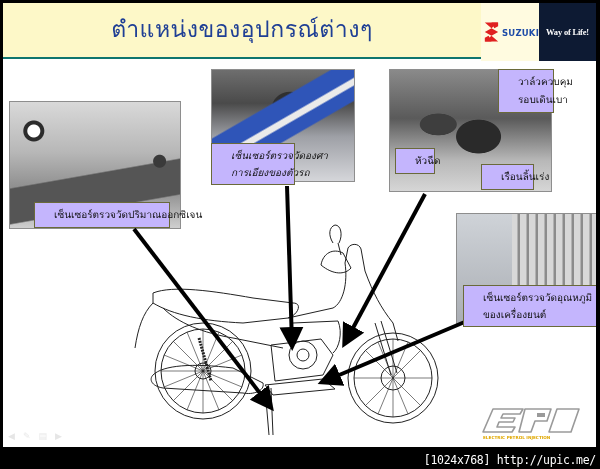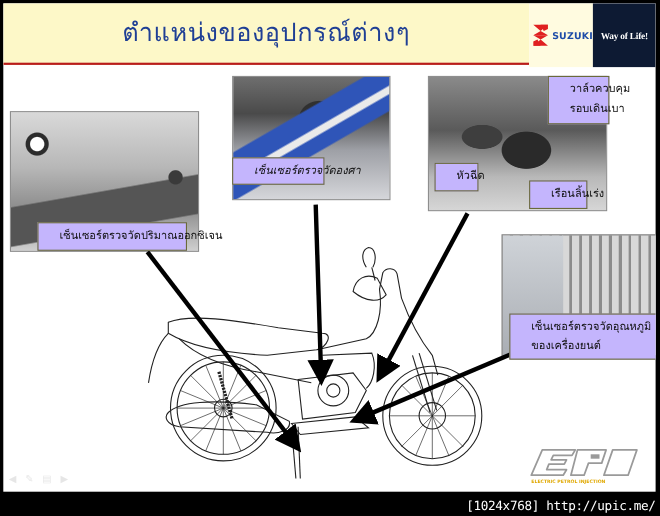--- a/index.html
+++ b/index.html
@@ -6,21 +6,21 @@
   html, body { width: 600px; height: 469px; overflow: hidden; background: #000; }
   body { position: relative; font-family: "DejaVu Sans", sans-serif; }
 
   .slide {
     position: absolute; left: 3px; top: 3px; width: 593px; height: 444px;
     background: #ffffff; overflow: hidden;
   }
   .header-band {
     position: absolute; left: 0; top: 0; width: 478px; height: 56px;
     background: #fdf8c8;
-    border-bottom: 2px solid #b91c1c;
+    border-bottom: 2px solid #0f766e;
   }
   .title {
     position: absolute; left: 0; top: 8px; width: 478px; text-align: center;
     font-family: "DejaVu Serif", serif; font-size: 23px; color: #1f3f95;
     letter-spacing: 0.5px;
   }
   .logo-box {
     position: absolute; left: 478px; top: 0; width: 58px; height: 58px;
     background: #fffbe0;
     display: flex; flex-direction: row; align-items: center; justify-content: center;
@@ -184,20 +184,21 @@
       <line x1="131" y1="226" x2="266" y2="402" marker-end="url(#ah)"></line>
       <line x1="284" y1="183" x2="289" y2="340" marker-end="url(#ah)"></line>
       <line x1="422" y1="191" x2="343" y2="338" marker-end="url(#ah)"></line>
       <line x1="464" y1="318" x2="322" y2="378" marker-end="url(#ah)"></line>
     </g>
   </svg>
 
   <div class="label label-1">เซ็นเซอร์ตรวจวัดปริมาณออกซิเจน</div>
   <div class="label label-2">
     <div>เซ็นเซอร์ตรวจวัดองศา</div>
+    <div>การเอียงของตัวรถ</div>
   </div>
   <div class="label label-3a">
     <div>วาล์วควบคุม</div>
     <div>รอบเดินเบา</div>
   </div>
   <div class="label label-3b">หัวฉีด</div>
   <div class="label label-3c">เรือนลิ้นเร่ง</div>
   <div class="label label-4">
     <div>เซ็นเซอร์ตรวจวัดอุณหภูมิ</div>
     <div>ของเครื่องยนต์</div>

